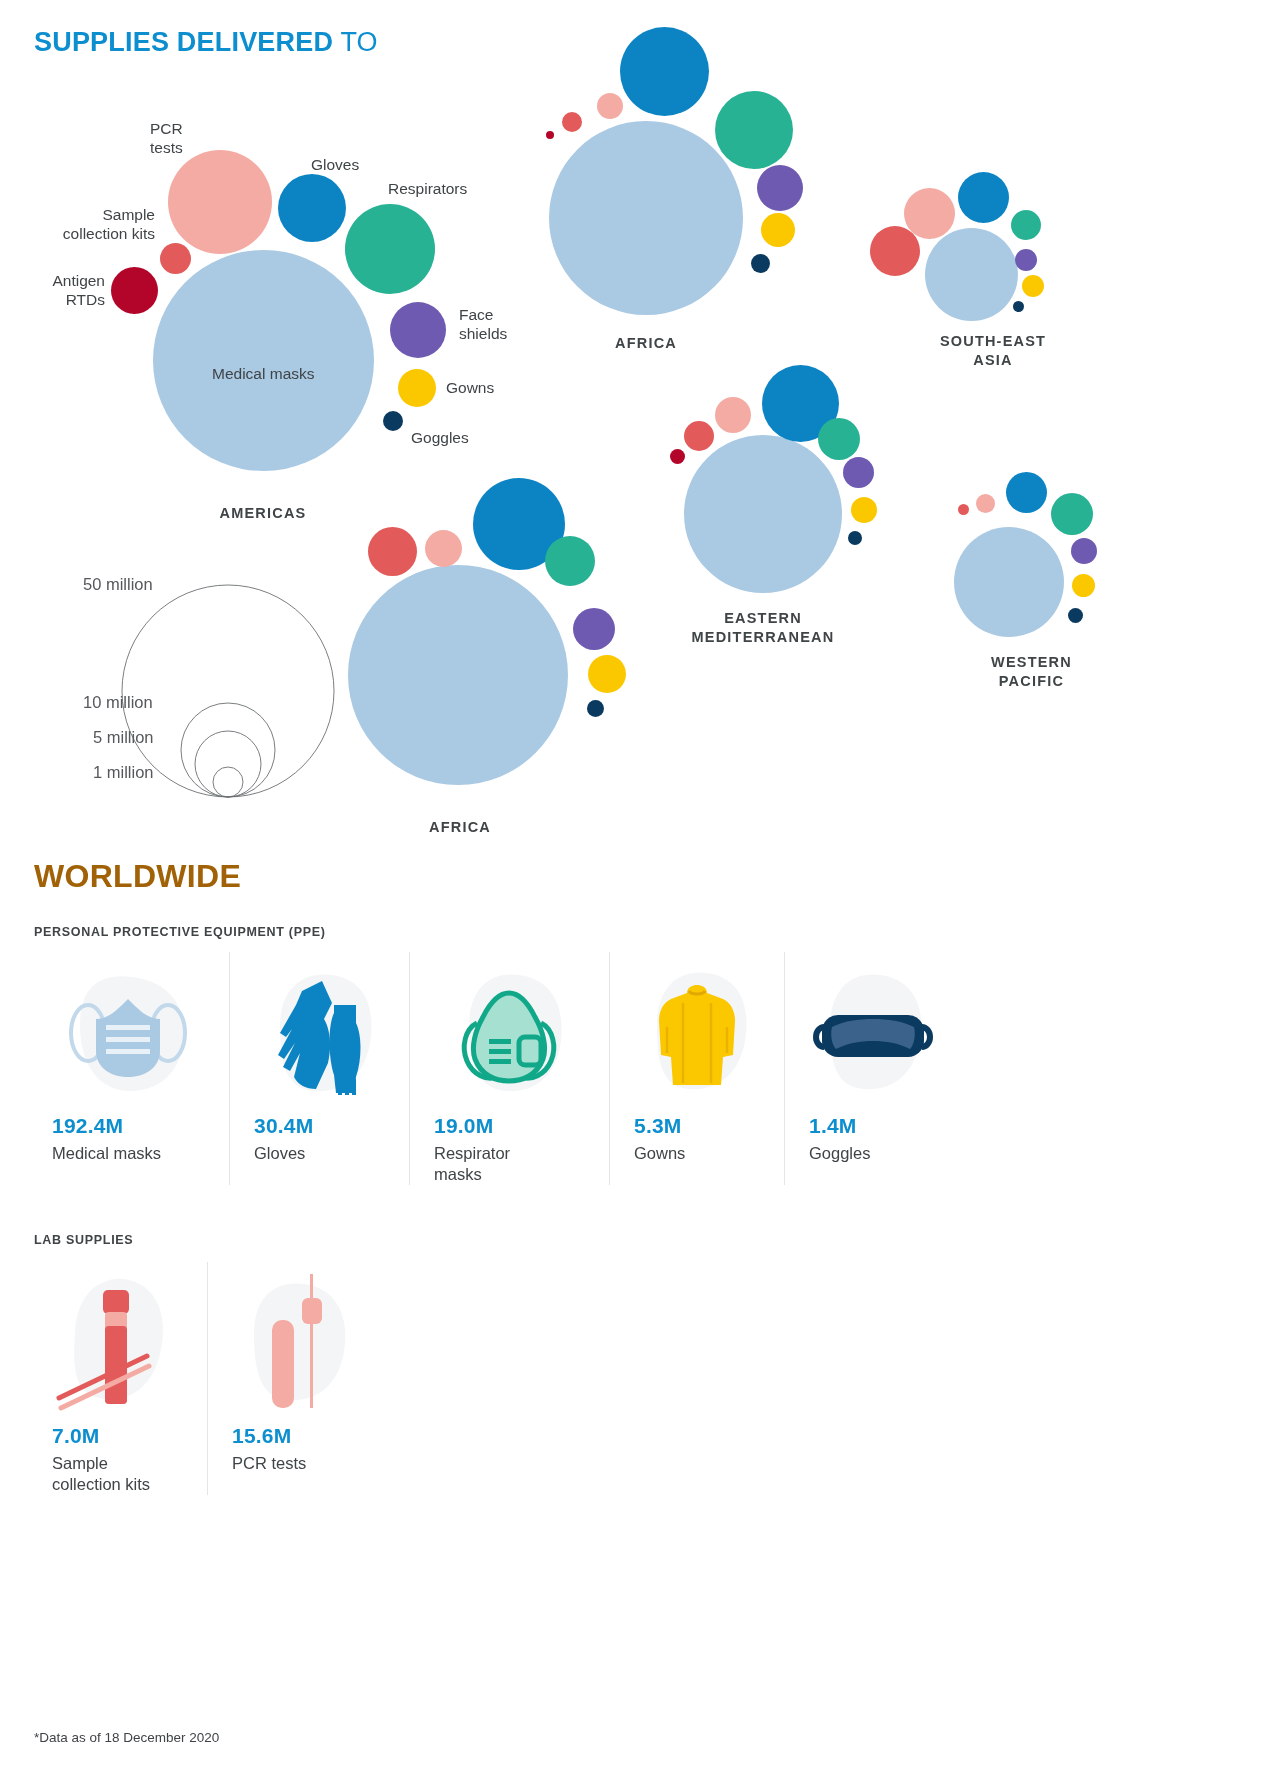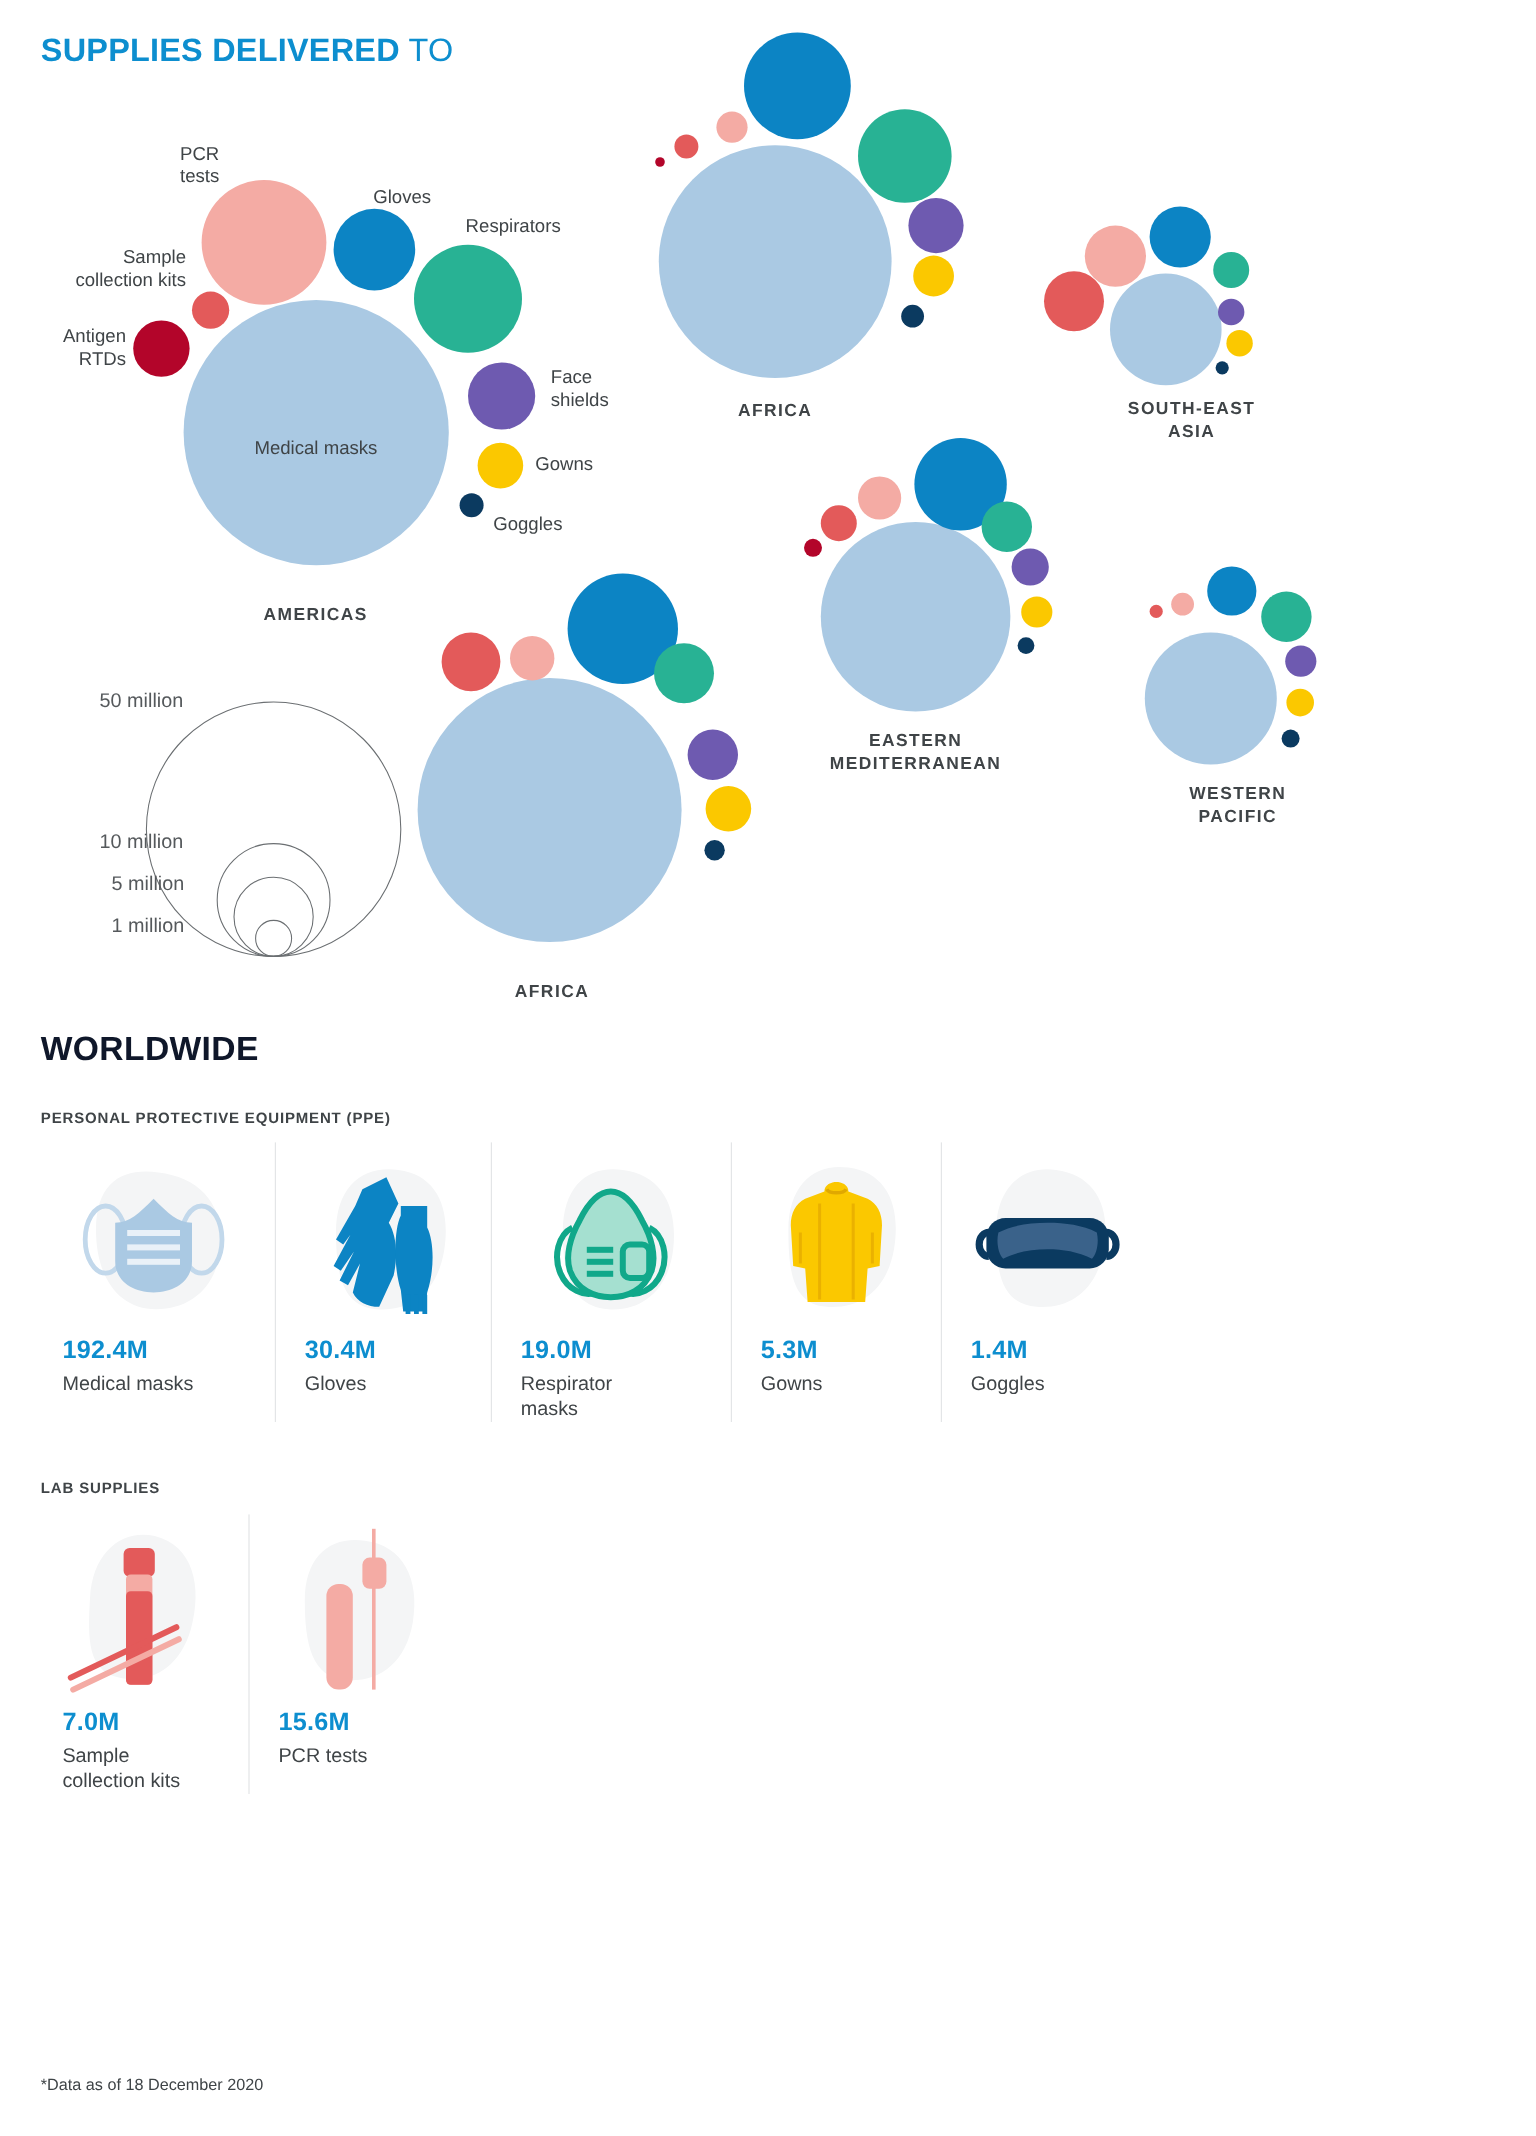--- a/index.html
+++ b/index.html
@@ -37,21 +37,21 @@
   }
 
   
   #scale-legend { position:absolute; left:36px; top:565px; width:290px; height:245px;margin-left:47px; }
   #scale-legend svg { display:block; }
   .scale-text { position:absolute; font-size:16.5px; color:#55595c; white-space:nowrap; }
 
   
   #worldwide-heading {
     position:absolute; left:34px; top:858px;
-    font-size:28px; font-weight:bold; letter-spacing:0.3px; color:#0f172a;
+    font-size:32px; font-weight:bold; letter-spacing:0.3px; color:#a16207;
   }
   .group-heading {
     position:absolute; left:34px;
     font-size:12.5px; font-weight:bold; letter-spacing:0.7px; color:#3f4447;
   }
   .item-grid { position:absolute; left:28px; display:flex; }
   .item-cell {
     position:relative; border-right:1px solid #e3e5e7;
     padding: 0 0 0 0;
   }

